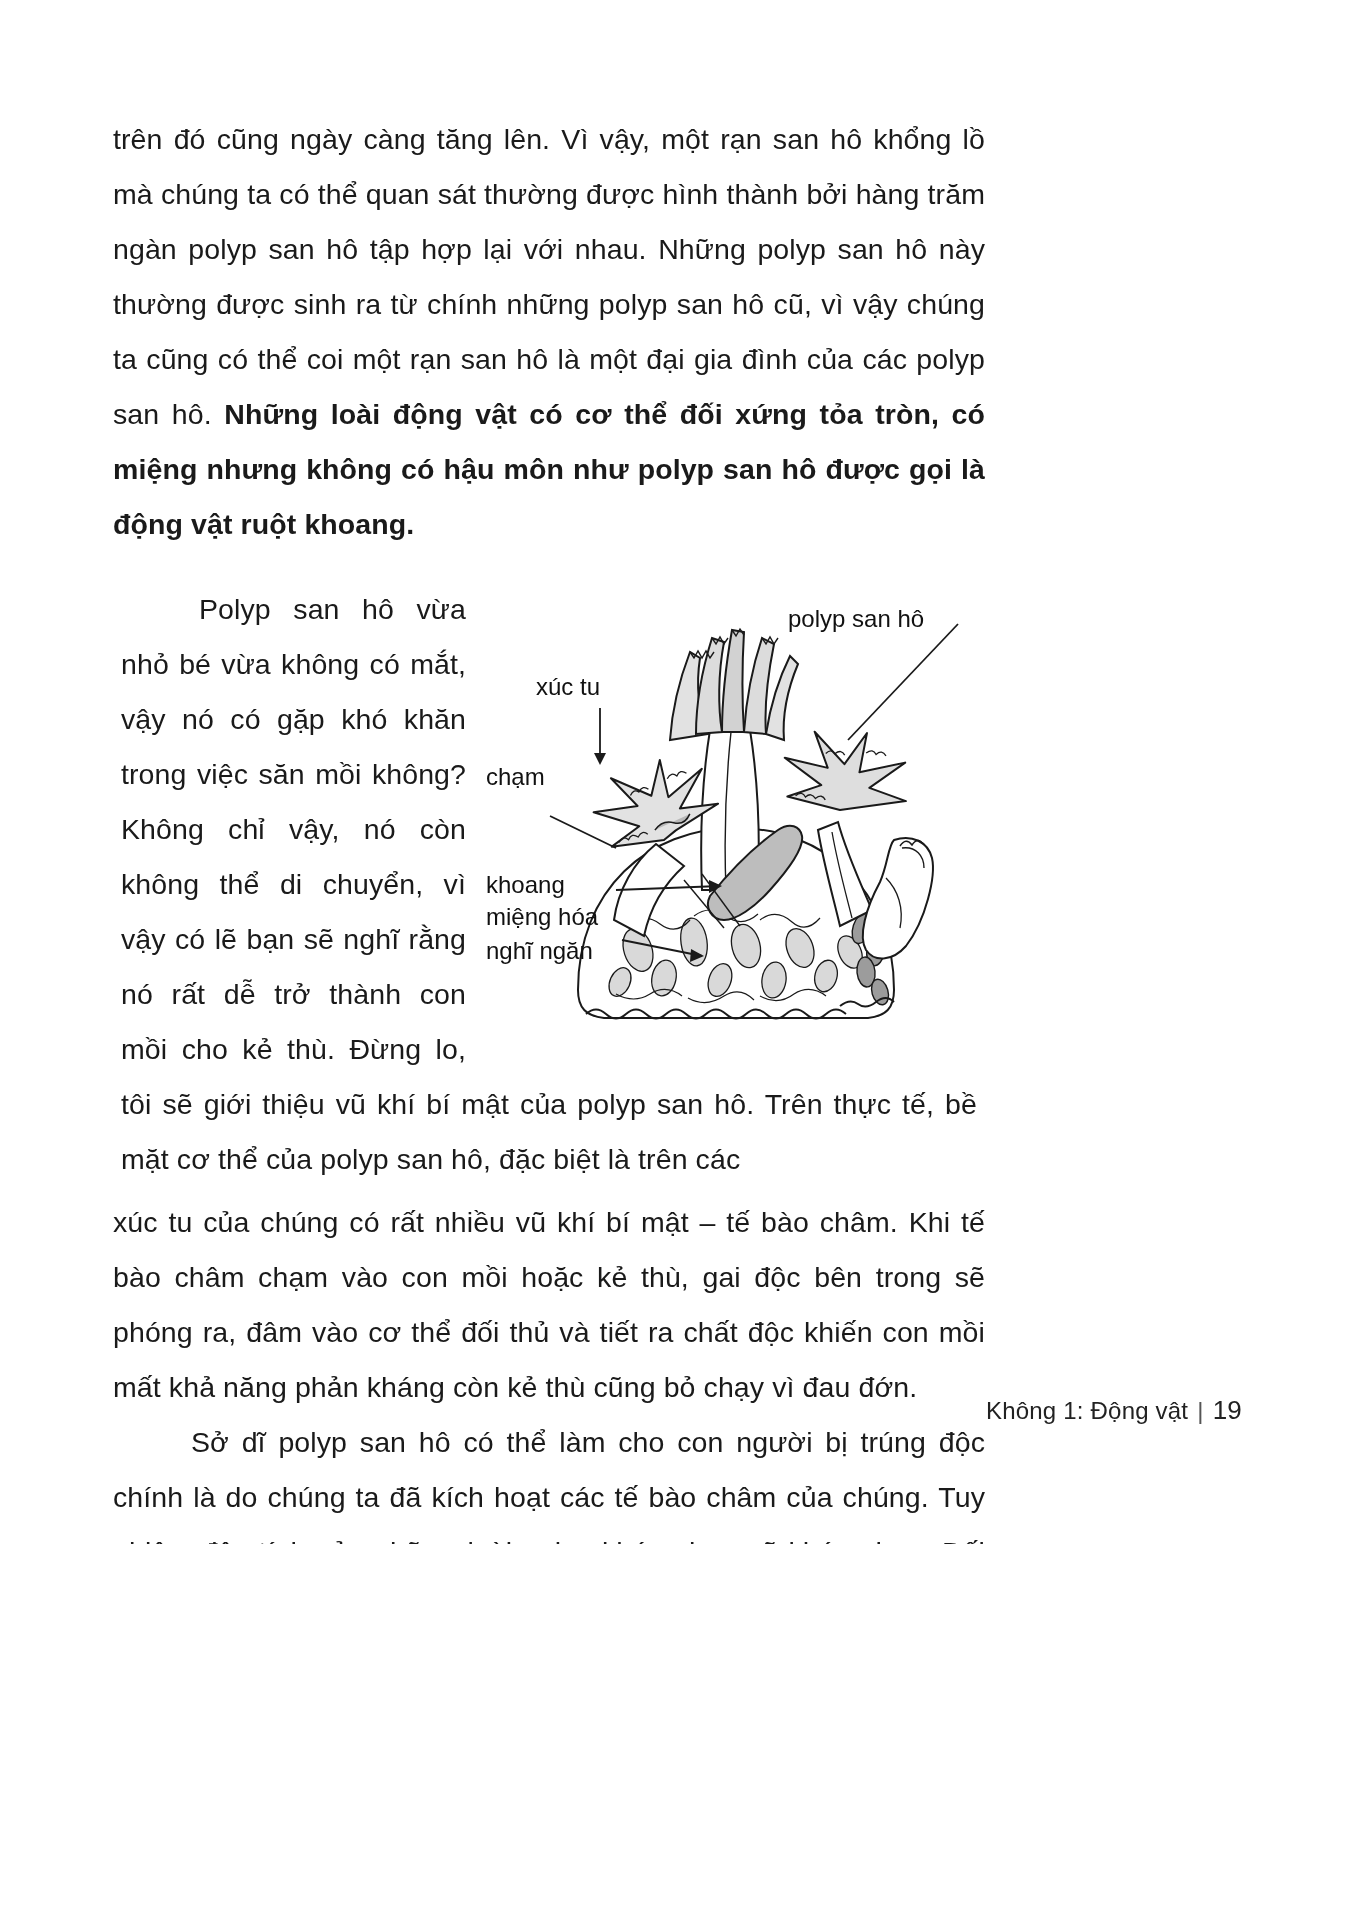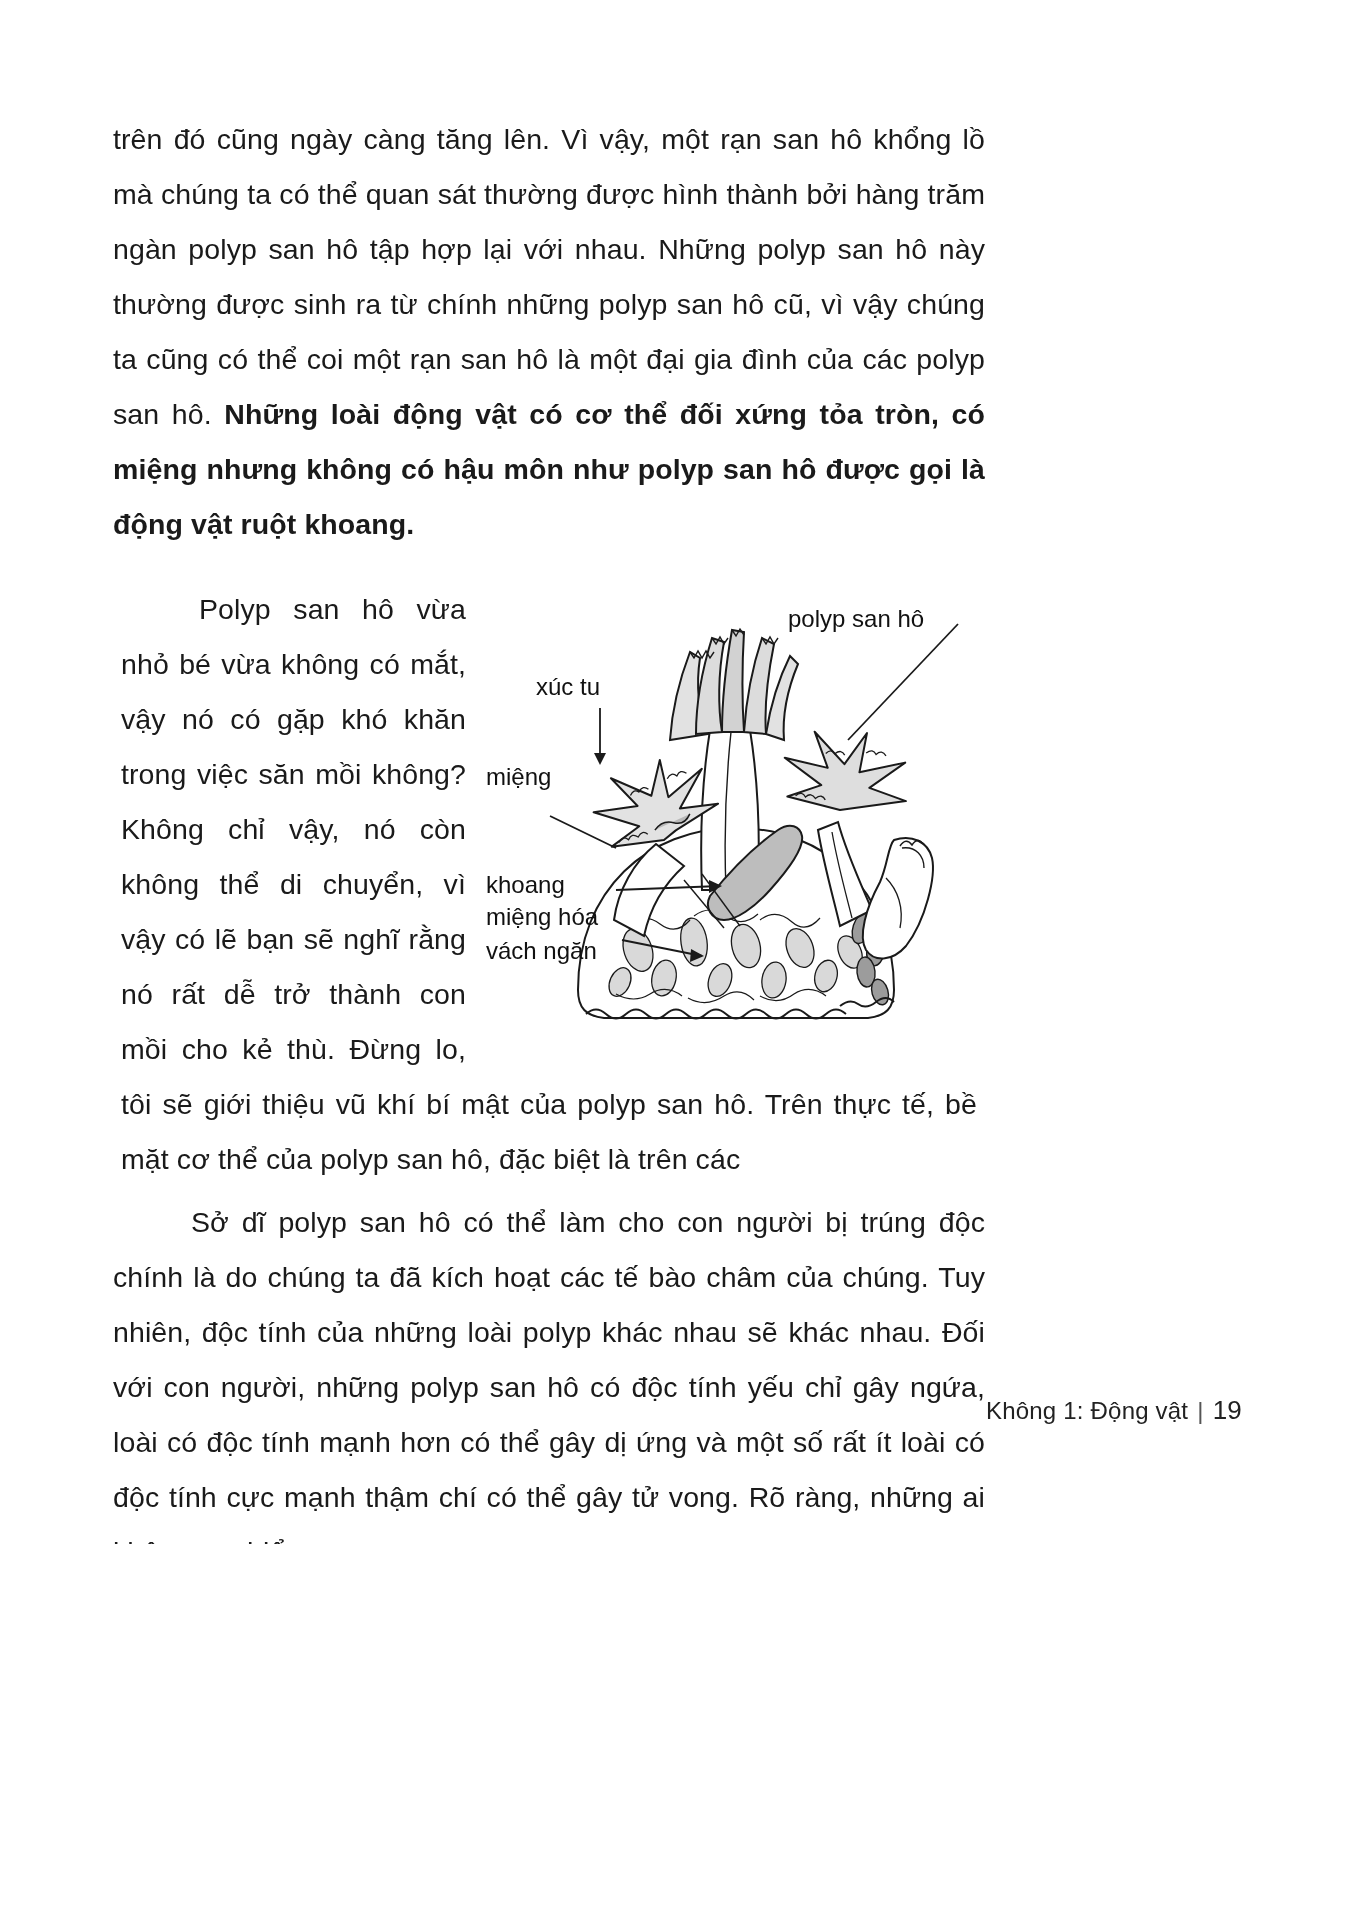--- a/index.html
+++ b/index.html
@@ -220,32 +220,33 @@
               <path d="M128,300 L232,296"></path>
               <path d="M221,290 L234,296 L221,303" fill="#1a1a1a" stroke="none"></path>
 
               <path d="M134,350 L214,366"></path>
               <path d="M203,359 L216,366 L202,372" fill="#1a1a1a" stroke="none"></path>
             </g>
           </svg>
 
           <span class="fig-label" style="left:300px; top:14px;">polyp san hô</span>
           <span class="fig-label" style="left:48px; top:82px;">xúc tu</span>
-          <span class="fig-label" style="left:-2px; top:172px;">miệng</span>
+          <span class="fig-label" style="left:-2px; top:172px;">chạm</span>
           <span class="fig-label" style="left:-2px; top:280px;">khoang</span>
           <span class="fig-label" style="left:-2px; top:312px;">miệng hóa</span>
-          <span class="fig-label" style="left:-2px; top:346px;">vách ngăn</span>
+          <span class="fig-label" style="left:-2px; top:346px;">nghĩ ngăn</span>
         </div>
       </div>
 
       <div class="narrow-col">
         <p class="body-text indent" style="margin:8px;">Polyp san hô vừa nhỏ bé vừa không có mắt, vậy nó có gặp khó khăn trong việc săn mồi không? Không chỉ vậy, nó còn không thể di chuyển, vì vậy có lẽ bạn sẽ nghĩ rằng nó rất dễ trở thành con mồi cho kẻ thù. Đừng lo, tôi sẽ giới thiệu vũ khí bí mật của polyp san hô. Trên thực tế, bề mặt cơ thể của polyp san hô, đặc biệt là trên các</p>
       </div>
     </div>
 
+    <p class="body-text after-figure">xúc tu của chúng có rất nhiều vũ khí bí mật – tế bào châm. Khi tế bào châm chạm vào con mồi hoặc kẻ thù, gai độc bên trong sẽ phóng ra, đâm vào cơ thể đối thủ và tiết ra chất độc khiến con mồi mất khả năng phản kháng còn kẻ thù cũng bỏ chạy vì đau đớn.</p>
 
     <p class="body-text hang para-gap">Sở dĩ polyp san hô có thể làm cho con người bị trúng độc chính là do chúng ta đã kích hoạt các tế bào châm của chúng. Tuy nhiên, độc tính của những loài polyp khác nhau sẽ khác nhau. Đối với con người, những polyp san hô có độc tính yếu chỉ gây ngứa, loài có độc tính mạnh hơn có thể gây dị ứng và một số rất ít loài có độc tính cực mạnh thậm chí có thể gây tử vong. Rõ ràng, những ai không am hiểu</p>
 
   </div>
 
   <div class="footer">
     <span>Không 1: Động vật</span><span class="divider">|</span><span class="pagenum">19</span>
   </div>
 
 </div>

